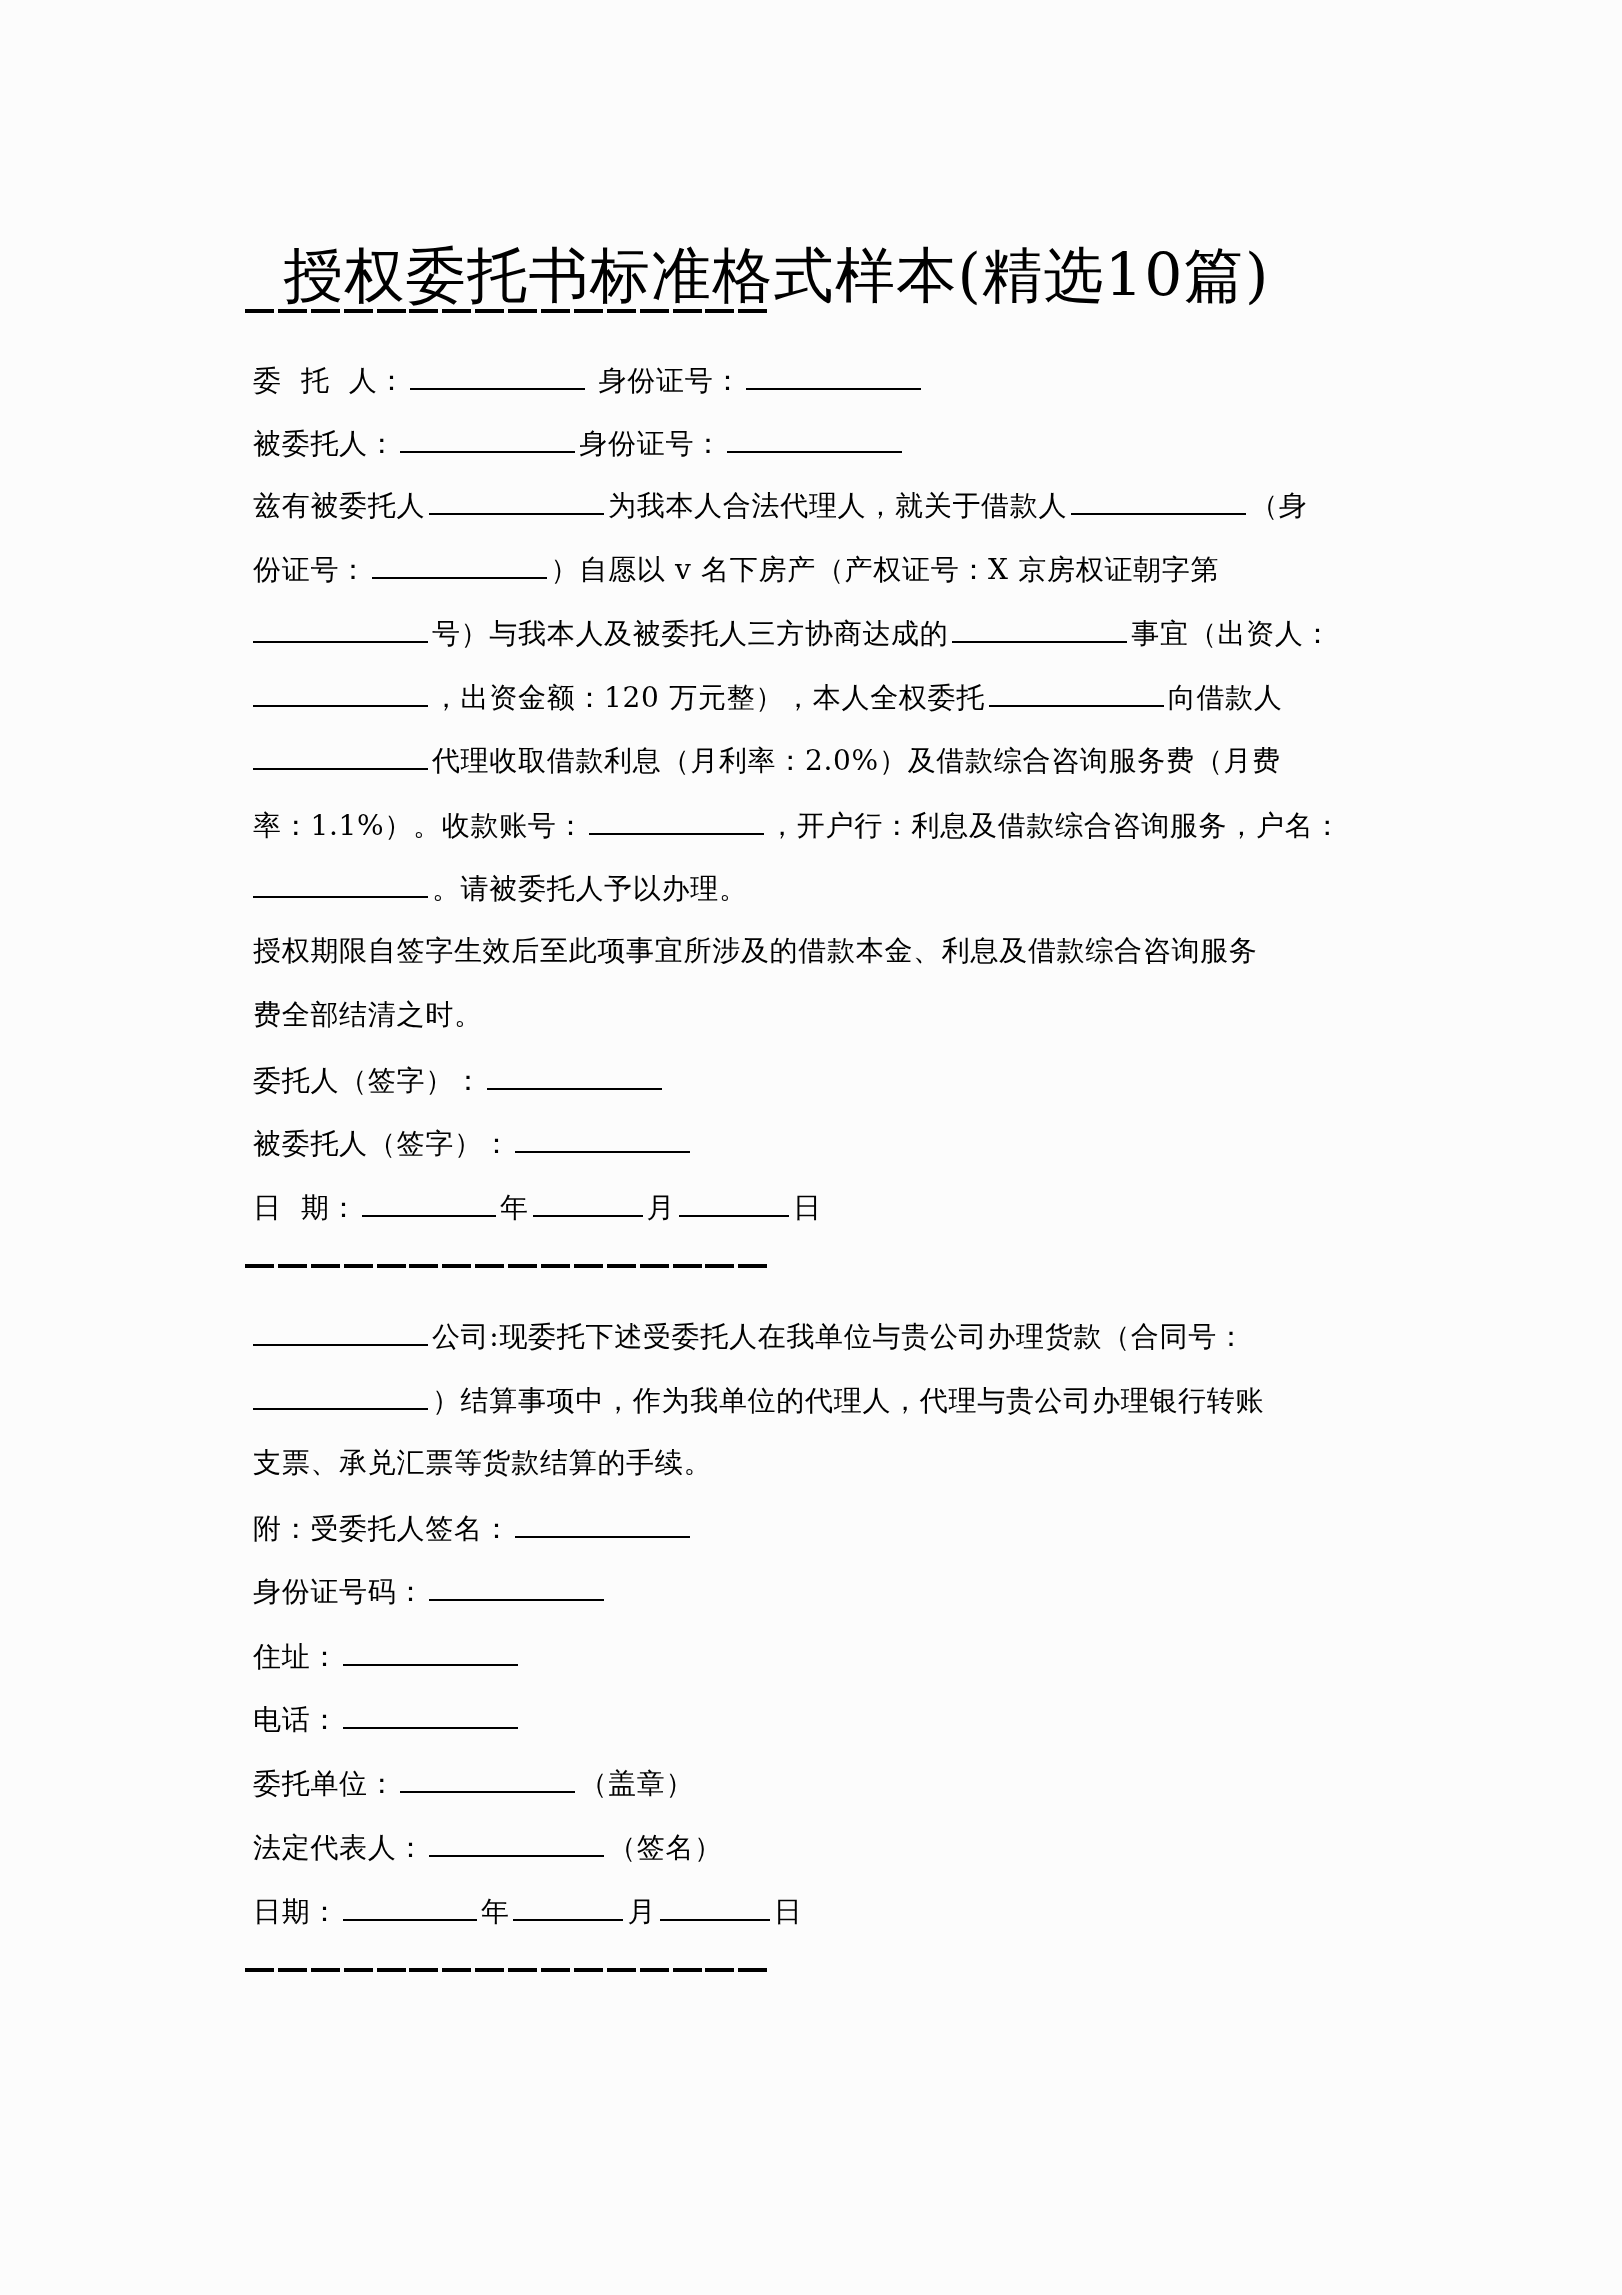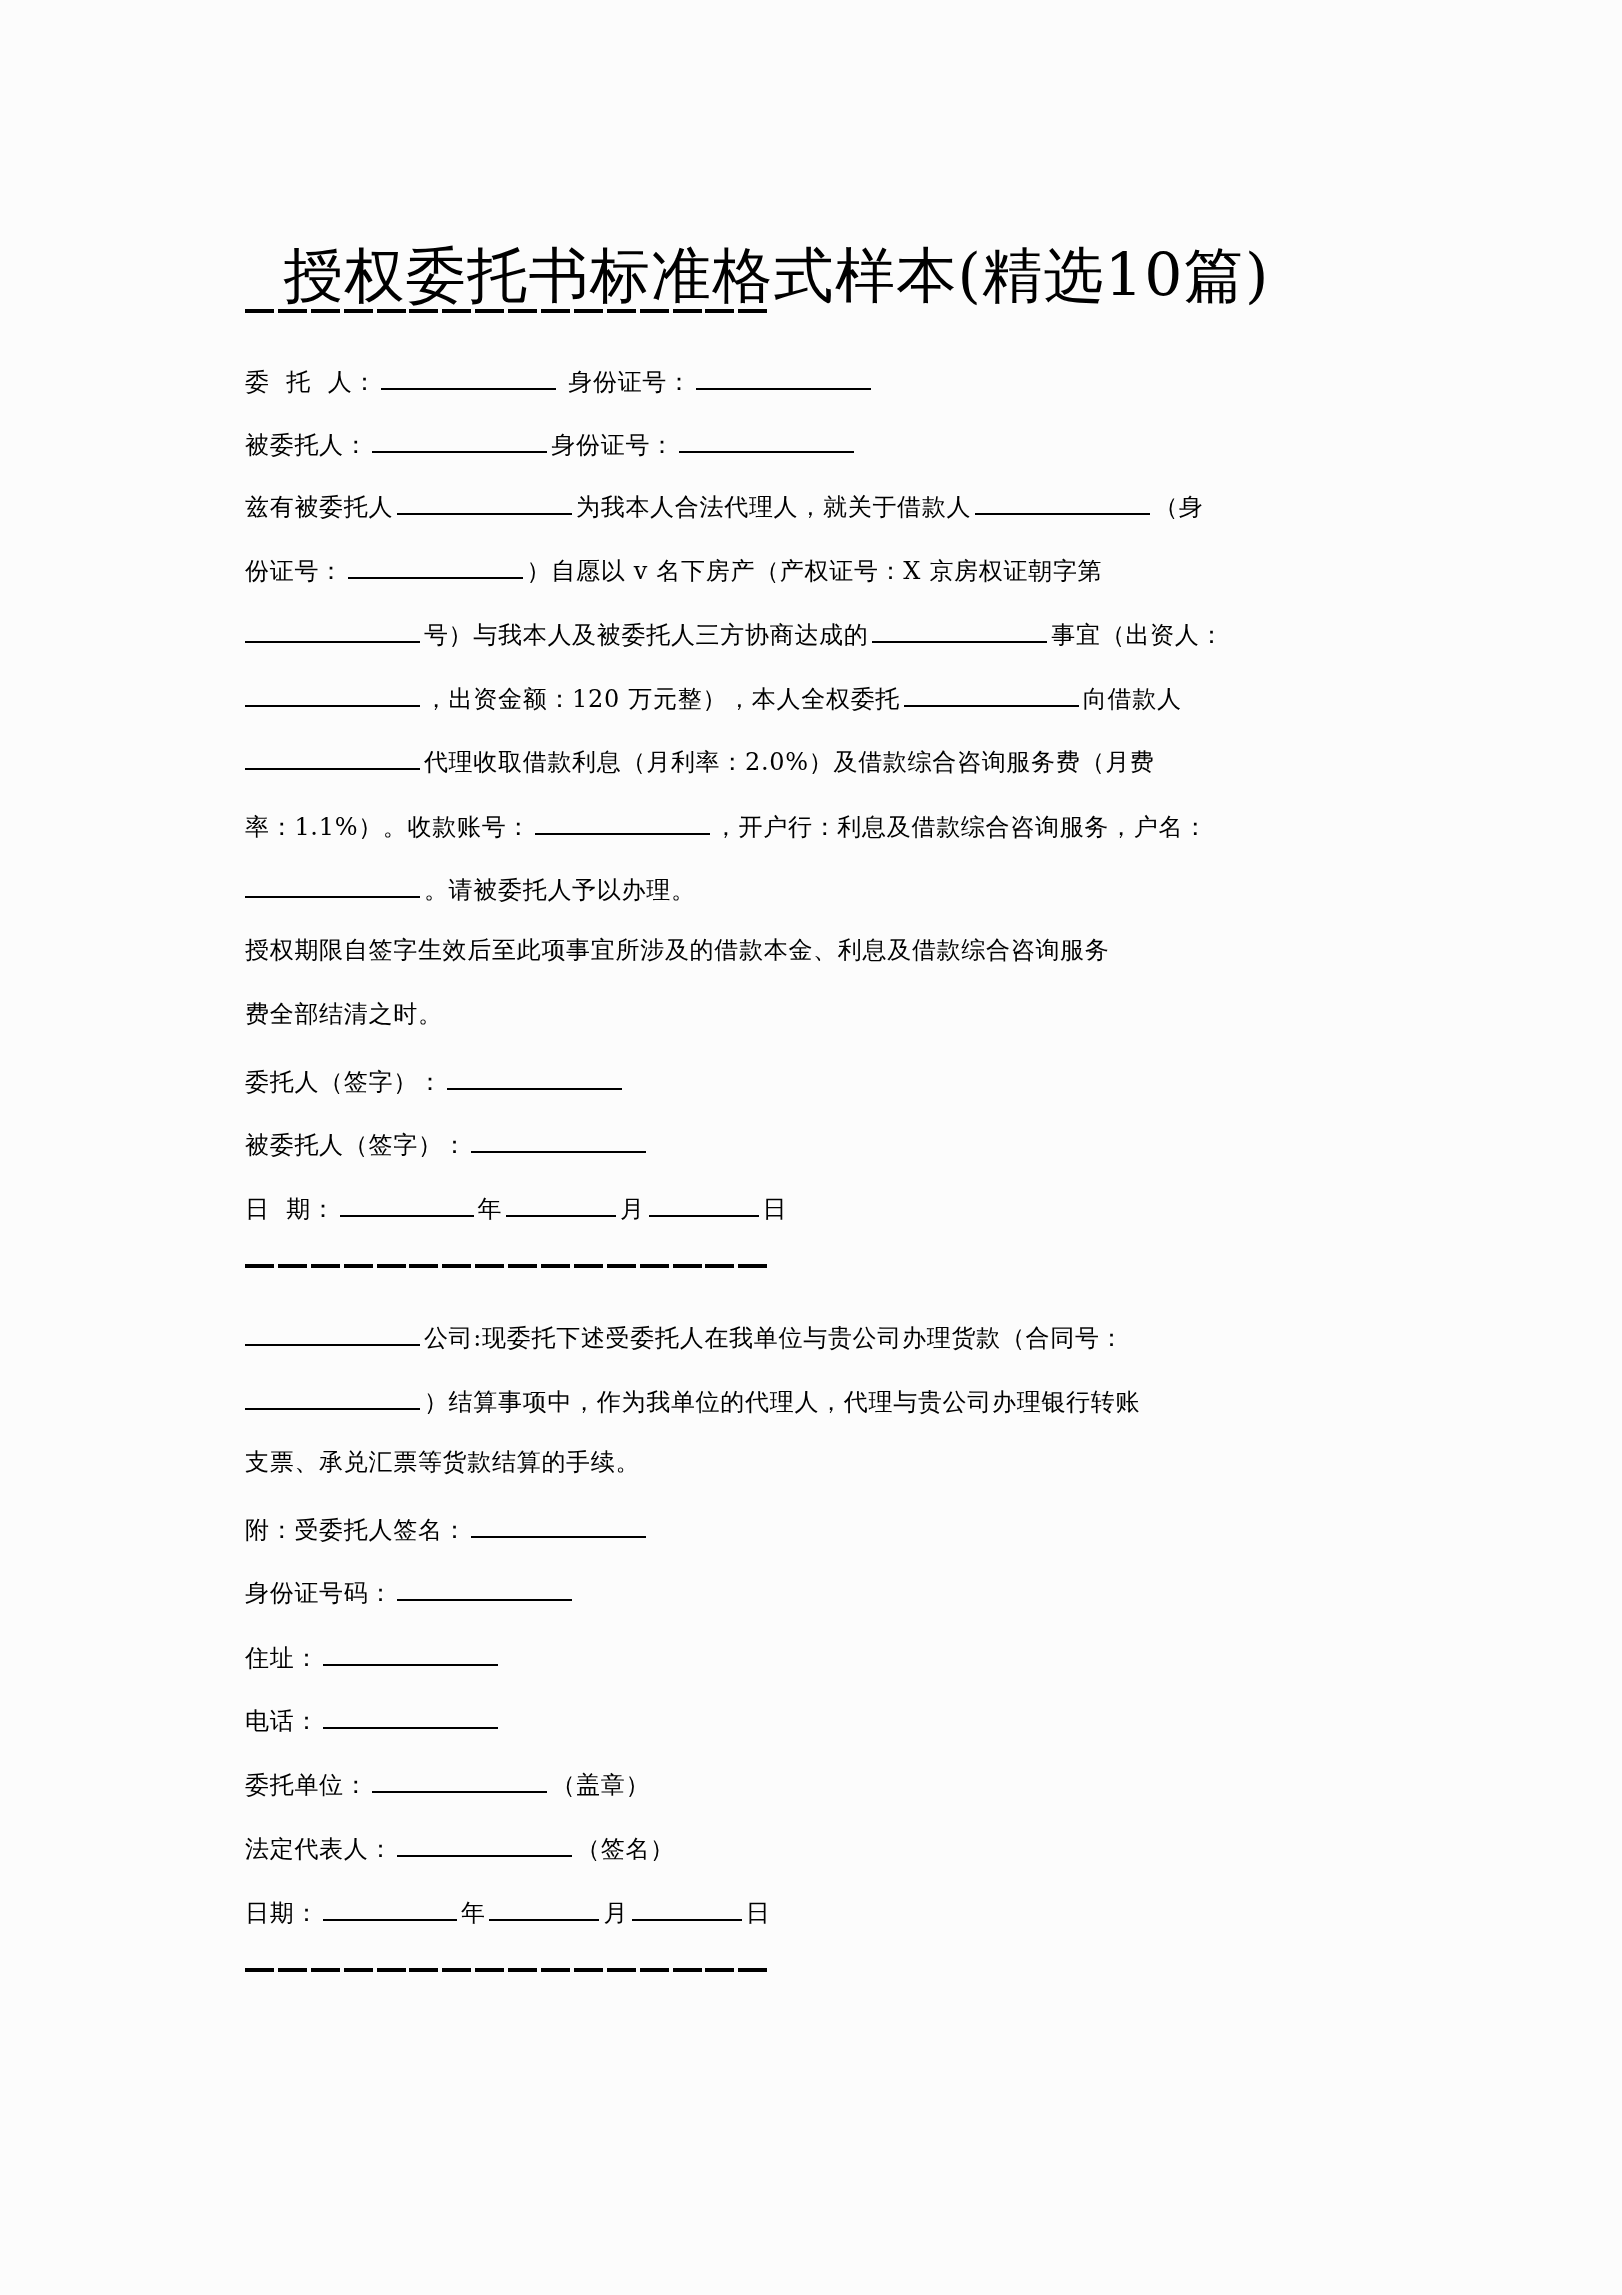--- a/index.html
+++ b/index.html
@@ -41,23 +41,23 @@
     gap: 3.9px;
   }
   .sep span {
     display: block;
     width: 29px;
     height: 3.9px;
     background: #000;
   }
   .line {
     position: absolute;
-    left: 245px;
+    left: 253px;
     width: 1132px;
-    font-size: 24px;
+    font-size: 28px;
     line-height: 39px;
     height: 39px;
     white-space: nowrap;
     letter-spacing: 0.7px;
   }
   .blank {
     display: inline-block;
     height: 29px;
     border-bottom: 2px solid #000;
     vertical-align: baseline;

